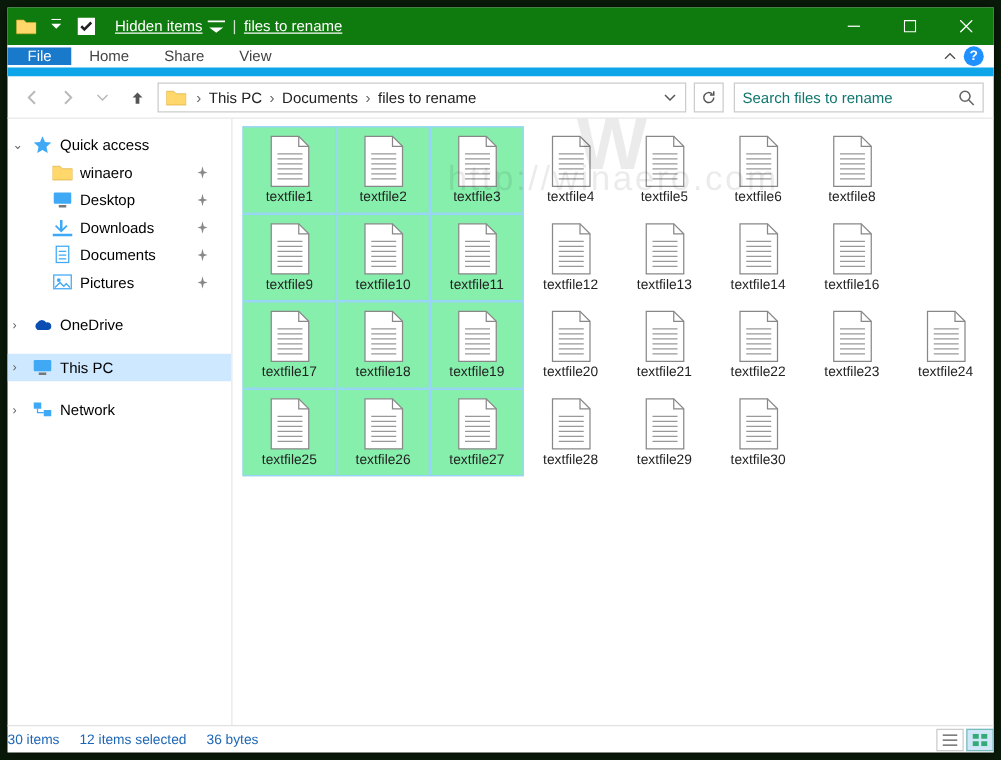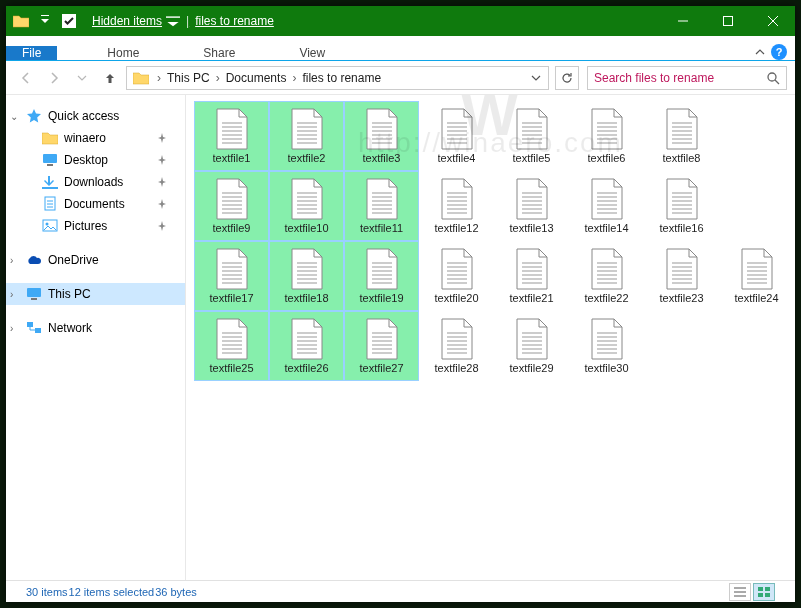--- a/index.html
+++ b/index.html
@@ -8,36 +8,36 @@
 
 .titlebar { height: 30px; background: #0f7a0d; display: flex; align-items: center; color: #fff; font-size: 12px; text-decoration: underline; }
 .qat { display: flex; align-items: center; height: 100%; padding: 0 4px; }
 .qat-icon { width: 22px; height: 22px; margin-right: 2px; display: flex; align-items: center; justify-content: center; }
 .titlebar .label { margin-left: 6px; }
 .titlebar .sep-pipe { margin: 0 6px; opacity: .8; }
 .win-controls { margin-left: auto; display: flex; height: 100%; }
 .win-btn { width: 45px; display: flex; align-items: center; justify-content: center; color: #fff; }
 .win-btn svg { width: 10px; height: 10px; }
 
-.ribbon-tabs { height: 25px; background: #fff; display: flex; align-items: flex-end; border-bottom: 1px solid #0ea5e9; font-size: 12px; gap: 36px; }
+.ribbon-tabs { height: 25px; background: #fff; display: flex; align-items: center; border-bottom: 7px solid #0ea5e9; font-size: 12px; }
 .file-tab { background: #1979ca; color: #fff; padding: 0 16px; display: flex; align-items: center; }
 .r-tab { padding: 0 14px; display: flex; align-items: center; color: #444; }
 .ribbon-right { margin-left: auto; display: flex; align-items: center; padding-right: 8px; gap: 6px; }
 .help-circle { width: 16px; height: 16px; border-radius: 50%; background: #1e90ff; color: #fff; font-size: 11px; display: flex; align-items: center; justify-content: center; font-weight: bold; }
 
 .navbar { height: 34px; display: flex; align-items: center; padding: 4px 8px; gap: 4px; border-bottom: 1px solid #e8e8e8; }
 .nav-btn { width: 24px; height: 24px; display: flex; align-items: center; justify-content: center; color: #666; }
 .nav-btn.disabled { color: #b8b8b8; }
 .addr { flex: 1; height: 24px; border: 1px solid #ccc; display: flex; align-items: center; padding: 0 2px; font-size: 12px; background: #fff; }
 .addr .folder-ico { width: 16px; height: 14px; margin: 0 4px; }
 .crumb { padding: 0 2px; color: #222; }
 .crumb-sep { padding: 0 4px; color: #666; }
 .addr-btn { width: 20px; display: flex; align-items: center; justify-content: center; color: #555; }
 .refresh { width: 24px; height: 24px; border: 1px solid #ccc; margin-left: 2px; display: flex; align-items: center; justify-content: center; color: #555; }
-.search { width: 200px; height: 24px; border: 1px solid #ccc; display: flex; align-items: center; padding: 0 6px; font-size: 12px; color: #be185d; margin-left: 4px; }
+.search { width: 200px; height: 24px; border: 1px solid #ccc; display: flex; align-items: center; padding: 0 6px; font-size: 12px; color: #0f766e; margin-left: 4px; }
 .search-ico { width: 14px; height: 14px; margin-left: auto; color: #666; }
 
 .body { display: flex; height: 485px; }
 .sidebar { width: 180px; border-right: 1px solid #e8e8e8; padding-top: 10px; font-size: 12px; overflow: hidden; }
 .side-group { margin-bottom: 12px; }
 .side-item { display: flex; align-items: center; height: 22px; padding: 0 8px 0 18px; position: relative; }
 .side-item.head { padding-left: 20px; }
 .side-item.child { padding-left: 36px; }
 .side-item.selected { background: #cde8ff; }
 .side-chevron { position: absolute; left: 4px; width: 10px; color: #666; font-size: 10px; }
@@ -48,21 +48,21 @@
 .files { padding: 6px 0 6px 8px; }
 .file-row { display: flex; column-gap: 0; }
 .file-item { width: 75px; height: 70px; display: flex; flex-direction: column; align-items: center; justify-content: center; font-size: 11px; color: #222; text-align: center; cursor: default; }
 .file-item.sel { background: #86efac; outline: 1px solid #99d1ff; outline-offset: -1px; }
 .file-ico { width: 34px; height: 42px; margin-bottom: 2px; }
 .file-item-name { white-space: nowrap; overflow: hidden; text-overflow: clip; max-width: 70px; }
 
 .watermark { position: absolute; top: 0; right: 0; left: 0; text-align: center; font-family: Georgia, serif; font-size: 28px; color: rgba(0,0,0,.08); pointer-events: none; letter-spacing: 2px; }
 .watermark .big-w { font-size: 60px; font-weight: bold; display: block; line-height: 40px; margin-bottom: -8px; }
 
-.statusbar { height: 22px; border-top: 1px solid #e1e1e1; display: flex; align-items: center; font-size: 11px; color: #1e66b5; padding: 0 20px; gap: 1px; }
+.statusbar { height: 22px; border-top: 1px solid #e1e1e1; display: flex; align-items: center; font-size: 11px; color: #1e66b5; padding: 0 0; gap: 16px; }
 .view-switch { margin-left: auto; display: flex; gap: 2px; }
 .view-btn { width: 22px; height: 18px; border: 1px solid #ccc; display: flex; align-items: center; justify-content: center; color: #555; }
 .view-btn.active { background: #d0e7f8; border-color: #7bb; }
 
 .folder-svg { fill: #ffd76a; stroke: #d7a52d; stroke-width: .5; }
 .chev-down { transform: translateY(1px); }
 </style>
 </head>
 <body>
 

